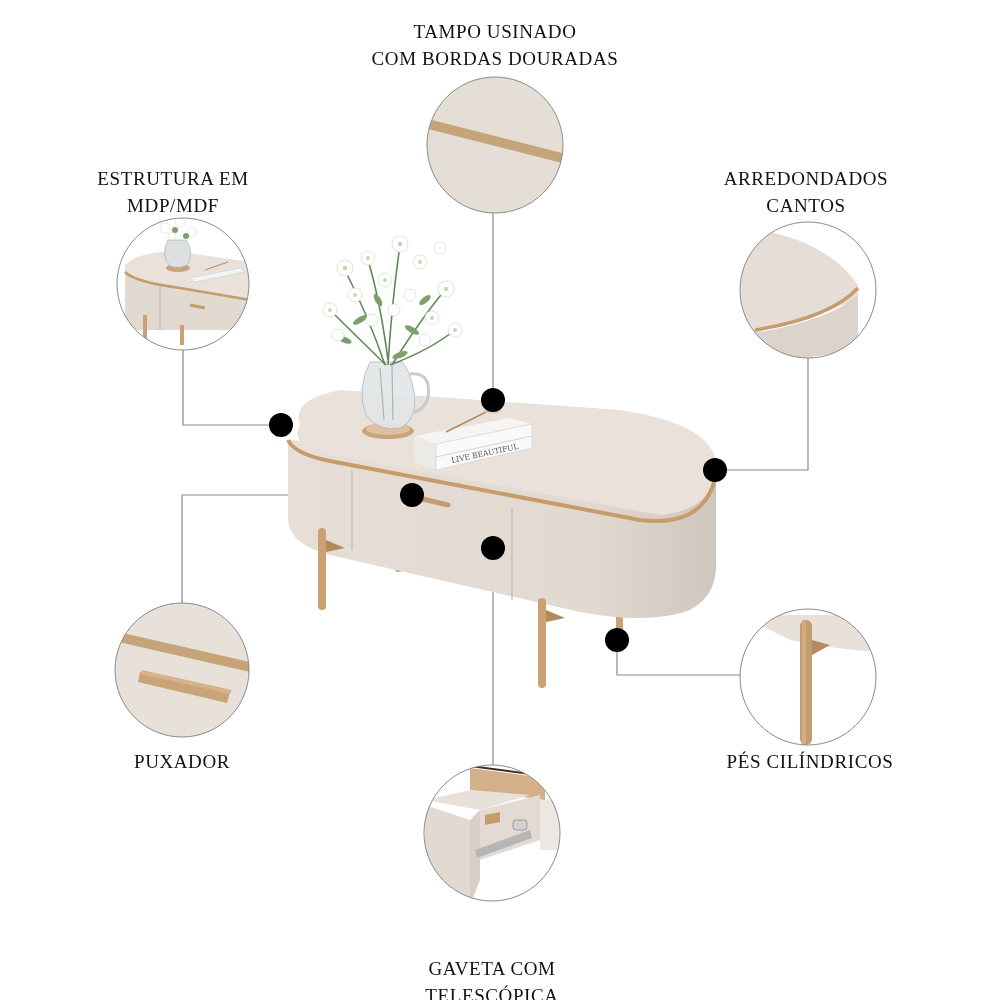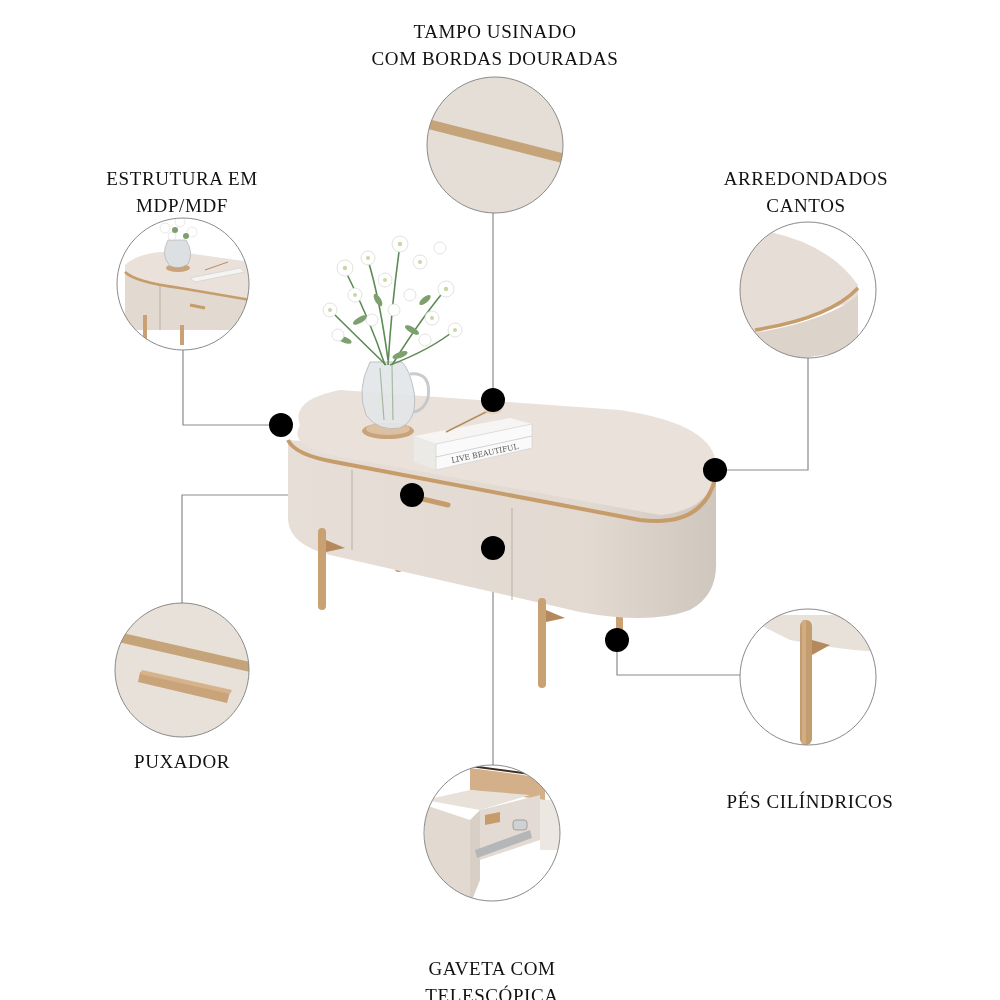--- a/index.html
+++ b/index.html
@@ -238,35 +238,35 @@
       <circle cx="492" cy="833" r="68" fill="none" stroke="#8a8a8a" stroke-width="1"></circle>
     </g>
   </svg>
 
   
   <div class="label" style="left:340px; top:18px; width:310px;">
     <span>TAMPO USINADO</span>
     <span>COM BORDAS DOURADAS</span>
   </div>
 
-  <div class="label" style="left:82px; top:165px; width:200px;">
+  <div class="label" style="left:73px; top:165px; width:200px;">
     <span>ESTRUTURA EM</span>
     <span>MDP/MDF</span>
   </div>
 
   <div class="label" style="left:706px; top:165px; width:200px;">
     <span>ARREDONDADOS</span>
     <span>CANTOS</span>
   </div>
 
   <div class="label" style="left:92px; top:748px; width:180px;">
     <span>PUXADOR</span>
   </div>
 
-  <div class="label" style="left:700px; top:748px; width:220px;margin-top:40px;">
+  <div class="label" style="left:700px; top:748px; width:220px;">
     <span>PÉS CILÍNDRICOS</span>
   </div>
 
   <div class="label" style="left:392px; top:955px; width:200px;">
     <span>GAVETA COM</span>
     <span>TELESCÓPICA</span>
   </div>
 
 </div>
 

